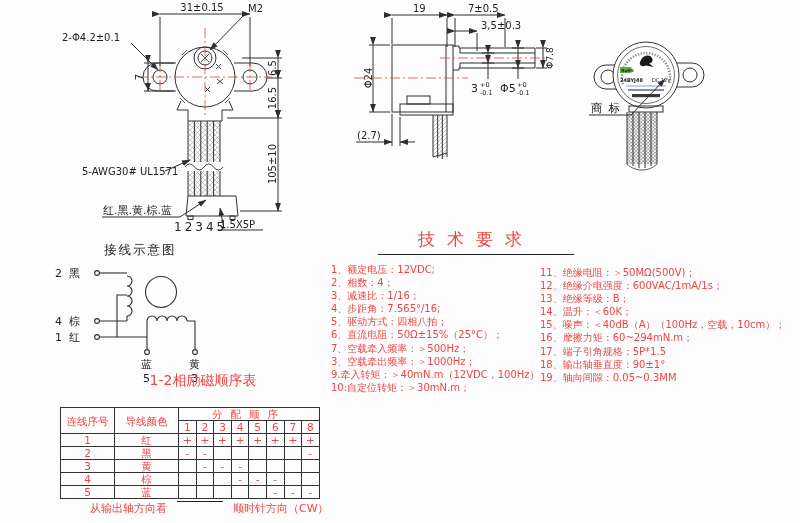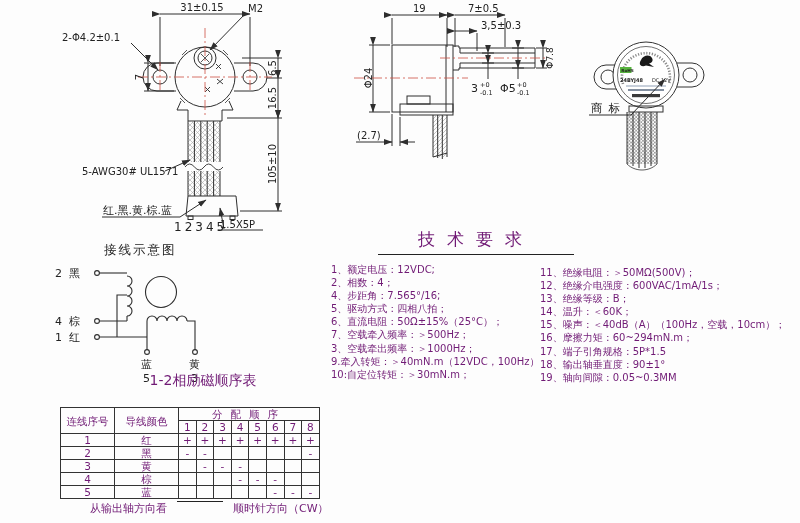--- a/index.html
+++ b/index.html
@@ -1,17 +1,17 @@
 <!DOCTYPE html>
 <html><head>
 <meta charset="utf-8">
 <style>
   html,body{margin:0;padding:0;background:#fff;}
   #stage{position:relative;width:800px;height:523px;background:#fdfdfd;overflow:hidden;
-         font-family:"DejaVu Sans","Liberation Sans",sans-serif;color:#701a75;}
+         font-family:"DejaVu Sans","Liberation Sans",sans-serif;color:#ef4444;}
   svg{position:absolute;overflow:visible;}
   svg text{font-family:"DejaVu Sans","Liberation Sans",sans-serif;fill:#222;}
   .dt{font-size:10px;}
   .cjk{font-size:11px;}
   
   #tech-title{position:absolute;left:378px;top:228px;width:196px;text-align:center;
     font-size:17px;font-weight:400;letter-spacing:12px;border-bottom:1.5px solid #222;
     padding-bottom:3px;white-space:nowrap;}
   .tech-col{position:absolute;font-size:10px;line-height:13.1px;white-space:nowrap;margin-left:48px;}
   #tech-left{left:283px;top:263px;width:208px;}
@@ -304,20 +304,21 @@
     <text x="101" y="128" font-size="11">蓝</text>
     <text x="103" y="142" font-size="11">5</text>
     <text x="149" y="128" font-size="11">黄</text>
     <text x="151" y="142" font-size="11">3</text>
   </svg>
 
   <div id="tech-title">技术要求</div>
   <div id="tech-left" class="tech-col">
     <div>1、额定电压：12VDC;</div>
     <div>2、相数：4；</div>
+    <div>3、减速比：1/16；</div>
     <div>4、步距角：7.565°/16;</div>
     <div>5、驱动方式：四相八拍；</div>
     <div>6、直流电阻：50Ω±15%（25°C）；</div>
     <div>7、空载牵入频率：＞500Hz；</div>
     <div>3、空载牵出频率：＞1000Hz；</div>
     <div>9.牵入转矩：＞40mN.m（12VDC，100Hz）</div>
     <div>10:自定位转矩：＞30mN.m；</div>
   </div>
   <div id="tech-right" class="tech-col">
     <div>11、绝缘电阻：＞50MΩ(500V)；</div>

